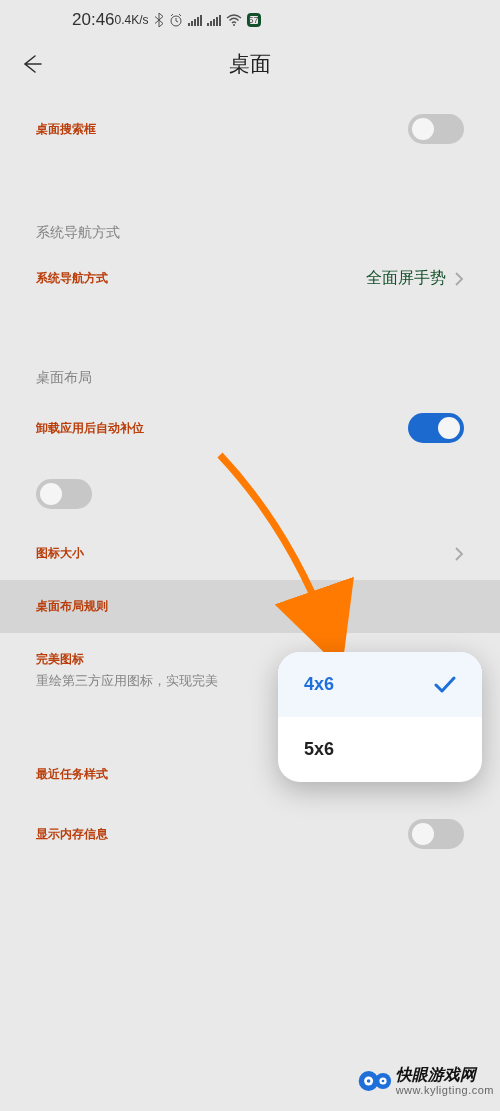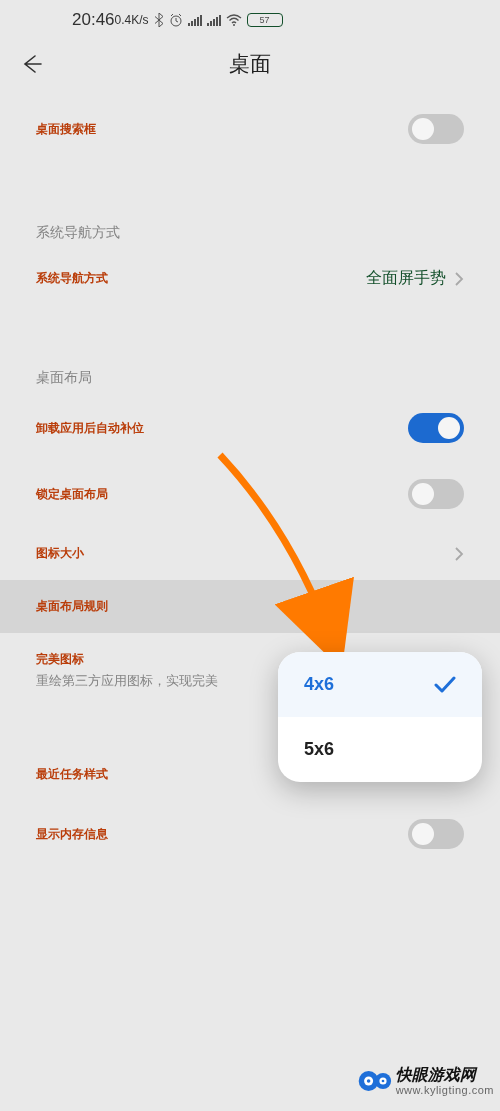--- a/index.html
+++ b/index.html
@@ -48,23 +48,23 @@
       display: flex;
       align-items: center;
       gap: 5px;
     }
     .battery {
       display: inline-flex;
       align-items: center;
       gap: 2px;
     }
     .battery-shell {
-      border: 1px solid #14532d;
+      border: 3px solid #14532d;
       border-radius: 4px;
-      width: 36px;
+      width: 14px;
       height: 14px;
       display: flex;
       align-items: center;
       justify-content: center;
       font-size: 9px;
       color: #555;
     }
 
     .header {
       display: flex;
@@ -308,21 +308,20 @@
   <div class="section-label">桌面布局</div>
 
   <div class="row">
     <span class="label">卸载应用后自动补位</span>
     <div class="toggle on">
         <div class="knob"></div>
       </div>
   </div>
 
   <div class="row">
-    <span class="label">锁定桌面布局</span>
     <div class="toggle off">
         <div class="knob"></div>
       </div>
   </div>
 
   <div class="row">
     <span class="label">图标大小</span>
     <svg class="chevron" width="10" height="16" viewBox="0 0 10 16">
         <path d="M2 2 L8 8 L2 14" stroke="#b0b0b0" stroke-width="1.8" fill="none"></path>
       </svg>

